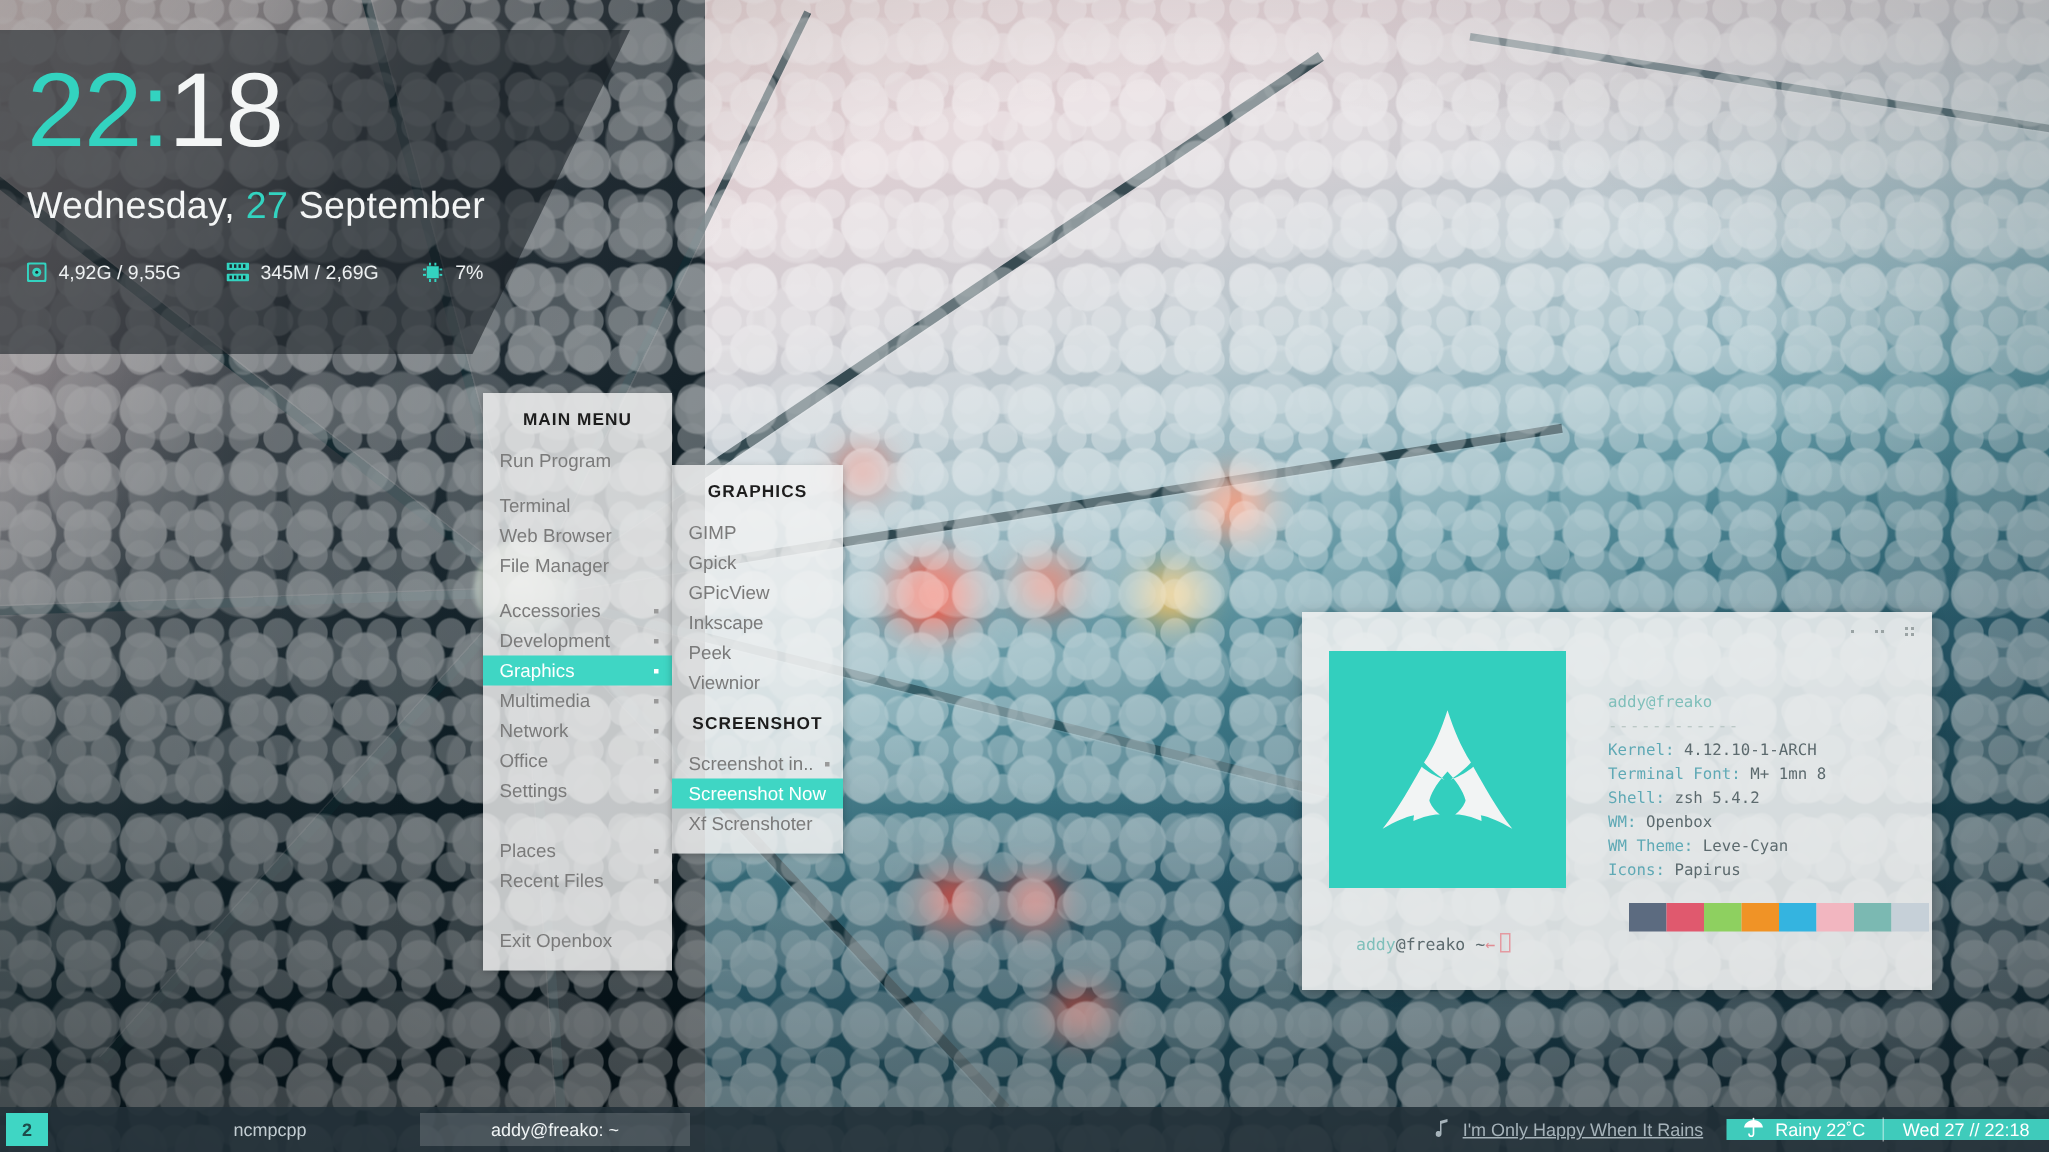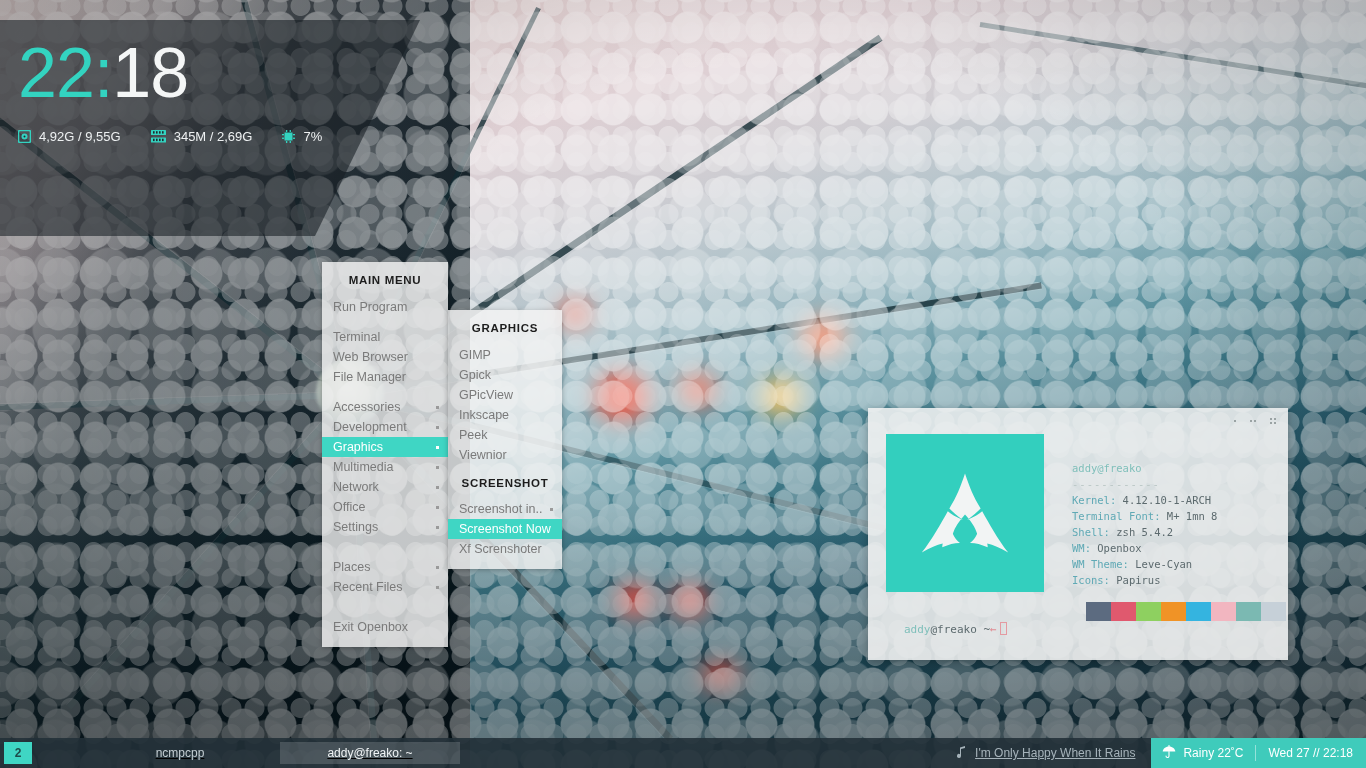--- a/index.html
+++ b/index.html
@@ -139,30 +139,30 @@
   .tint2 {
     position:absolute; left:0; bottom:0; width:1366px; height:30px;
     background:rgba(34,48,56,0.88);
     display:flex; align-items:center;
   }
   .pager {
     width:28px; height:22px; margin-left:4px; background:#3fd6c4; color:#1d4c4a;
     display:flex; align-items:center; justify-content:center;
     font-size:12px; font-weight:700;
   }
-  .tasks { display:flex; align-items:center; margin-left:58px; gap:10px;text-decoration:underline; }
+  .tasks { display:flex; align-items:center; margin-left:58px; gap:10px; }
   .task {
     width:180px; height:22px; display:flex; align-items:center; justify-content:center;
     color:#c3cdd2; font-size:12px;
   }
   .task.active { background:rgba(255,255,255,0.16); color:#f0f4f5; }
   .tray { margin-left:auto; display:flex; align-items:center; height:30px; }
   .music { display:flex; align-items:center; gap:9px; color:#a6b3ba; font-size:12px; padding-right:16px;text-decoration:underline; }
   .weather-clock {
-    display:flex; align-items:center; height:30px; background:#3fcbbb; color:#ffffff; font-size:12px;
+    display:flex; align-items:center; height:14px; background:#3fcbbb; color:#ffffff; font-size:12px;
   }
   .weather { display:flex; align-items:center; gap:7px; padding:0 12px 0 11px; }
   .wsep { width:1px; height:16px; background:rgba(255,255,255,0.45); }
   .clock-t { padding:0 13px 0 12px; }
 </style>
 </head>
 <body>
 
 <div id="desktop">
 
@@ -193,20 +193,25 @@
     <div class="wp-bokeh" style="left:700px; top:660px; width:40px; height:30px; background:#d2564c;"></div>
 
     <div class="droplets"></div>
     <div class="wp-vig"></div>
   </div>
 
   <div class="conky-panel"></div>
   <div class="conky">
     <div class="conky-clock">
       <span class="c-teal">22</span><span class="c-teal">:</span><span class="c-white">18</span>
+    </div>
+    <div class="conky-date">
+      <span class="c-white">Wednesday,</span>
+      <span class="c-teal">27</span>
+      <span class="c-white">September</span>
     </div>
     <div class="conky-stats">
       <div class="stat">
         <span>
           <svg width="13" height="13" viewBox="0 0 13 13">
               <rect x="0.5" y="0.5" width="12" height="12" rx="1.5" fill="none" stroke="#33d3c0" stroke-width="1.6"></rect>
               <circle cx="6.5" cy="6.5" r="3" fill="#33d3c0"></circle>
               <circle cx="6.5" cy="6.5" r="1" fill="#1f2a30"></circle>
             </svg>
         </span>

